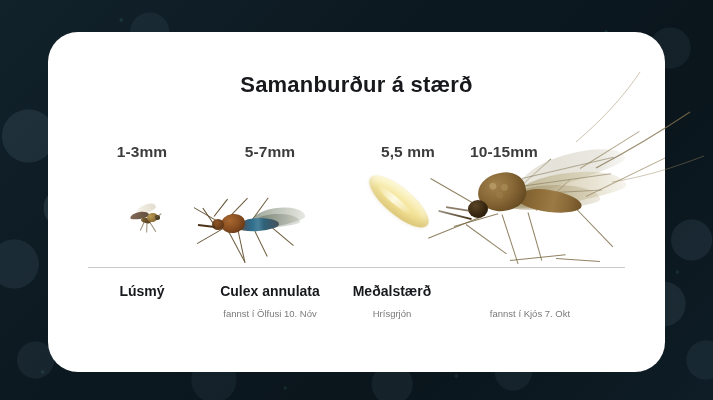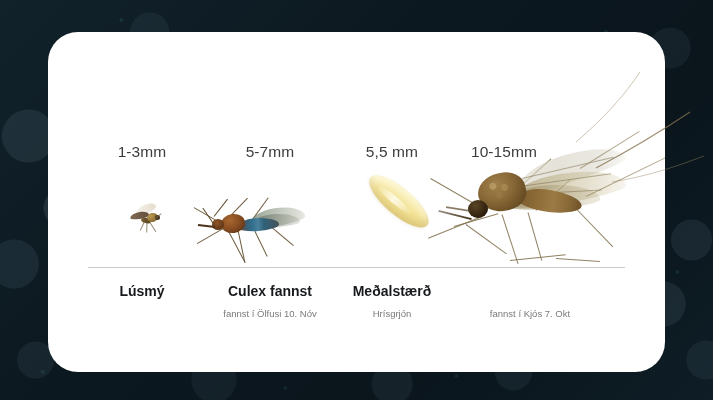--- a/index.html
+++ b/index.html
@@ -86,20 +86,21 @@
   
   .size-label {
     position: absolute;
     top: 111px;
     font-size: 15.5px;
     color: #3c3c3c;
     text-align: center;
     white-space: nowrap;
     transform: translateX(-50%);
     letter-spacing: 0.1px;
+    font-weight: bold;
   }
 
   .name-label {
     position: absolute;
     top: 251px;
     font-size: 14px;
     font-weight: bold;
     color: #17191c;
     text-align: center;
     white-space: nowrap;
@@ -340,24 +341,25 @@
 </head>
 <body>
 
 <div id="backdrop">
   <div id="backdrop-speckle"></div>
 </div>
 
 <div id="card">
   <div id="card-clip">
 
+    <div id="title">Samanburður á stærð</div>
 
     <div class="size-label" style="left:94px">1-3mm</div>
     <div class="size-label" style="left:222px">5-7mm</div>
-    <div class="size-label" style="left:344px">5,5 mm</div>
+    <div class="size-label" style="left:360px">5,5 mm</div>
     <div class="size-label" style="left:456px">10-15mm</div>
 
     <div class="specimen" id="midge">
       <div class="m-wing-a"></div>
       <div class="m-wing-b"></div>
       <div class="m-abd"></div>
       <div class="m-thorax"></div>
       <div class="m-head"></div>
       <div class="m-leg" style="left:26px; top:22px; width:11px; transform:rotate(58deg);"></div>
       <div class="m-leg" style="left:23px; top:22px; width:10px; transform:rotate(92deg);"></div>
@@ -419,21 +421,21 @@
       <div class="cs-palp"></div>
       <div class="cs-prob"></div>
 
       <div class="hair-thin" style="left:150px; top:68px; width:96px; transform:rotate(-26deg);"></div>
       <div class="hair-thin" style="left:144px; top:40px; width:70px; transform:rotate(-32deg);"></div>
     </div>
 
     <div id="divider"></div>
 
     <div class="name-label" style="left:94px">Lúsmý</div>
-    <div class="name-label" style="left:222px">Culex fannst</div>
+    <div class="name-label" style="left:222px">Culex annulata</div>
     <div class="name-label" style="left:344px">Meðalstærð</div>
 
     <div class="sub-label" style="left:222px">fannst í Ölfusi 10. Nóv</div>
     <div class="sub-label" style="left:344px">Hrísgrjón</div>
     <div class="sub-label" style="left:482px">fannst í Kjós 7. Okt</div>
 
   </div>
 </div>
 
 <svg id="overflow-hairs">

